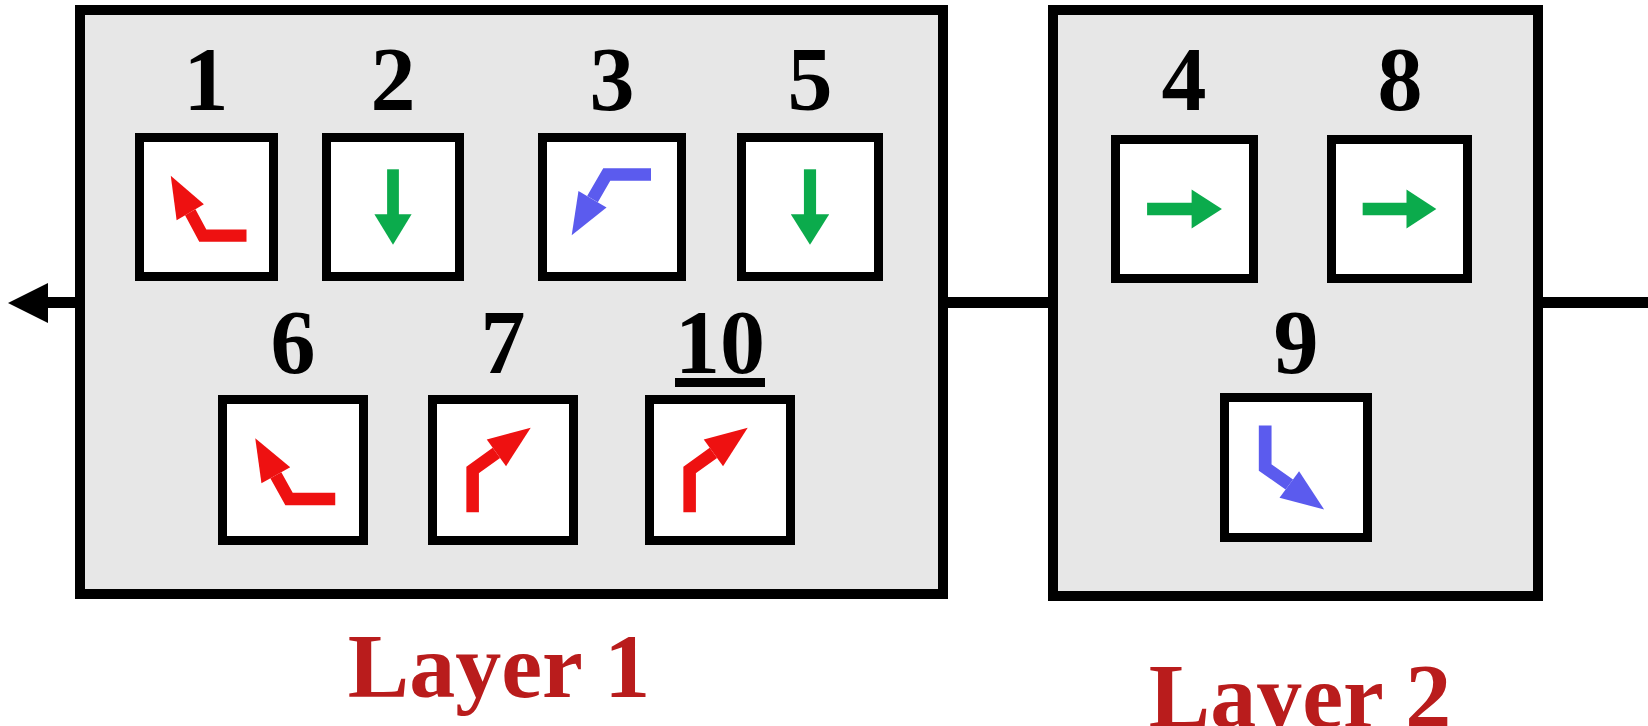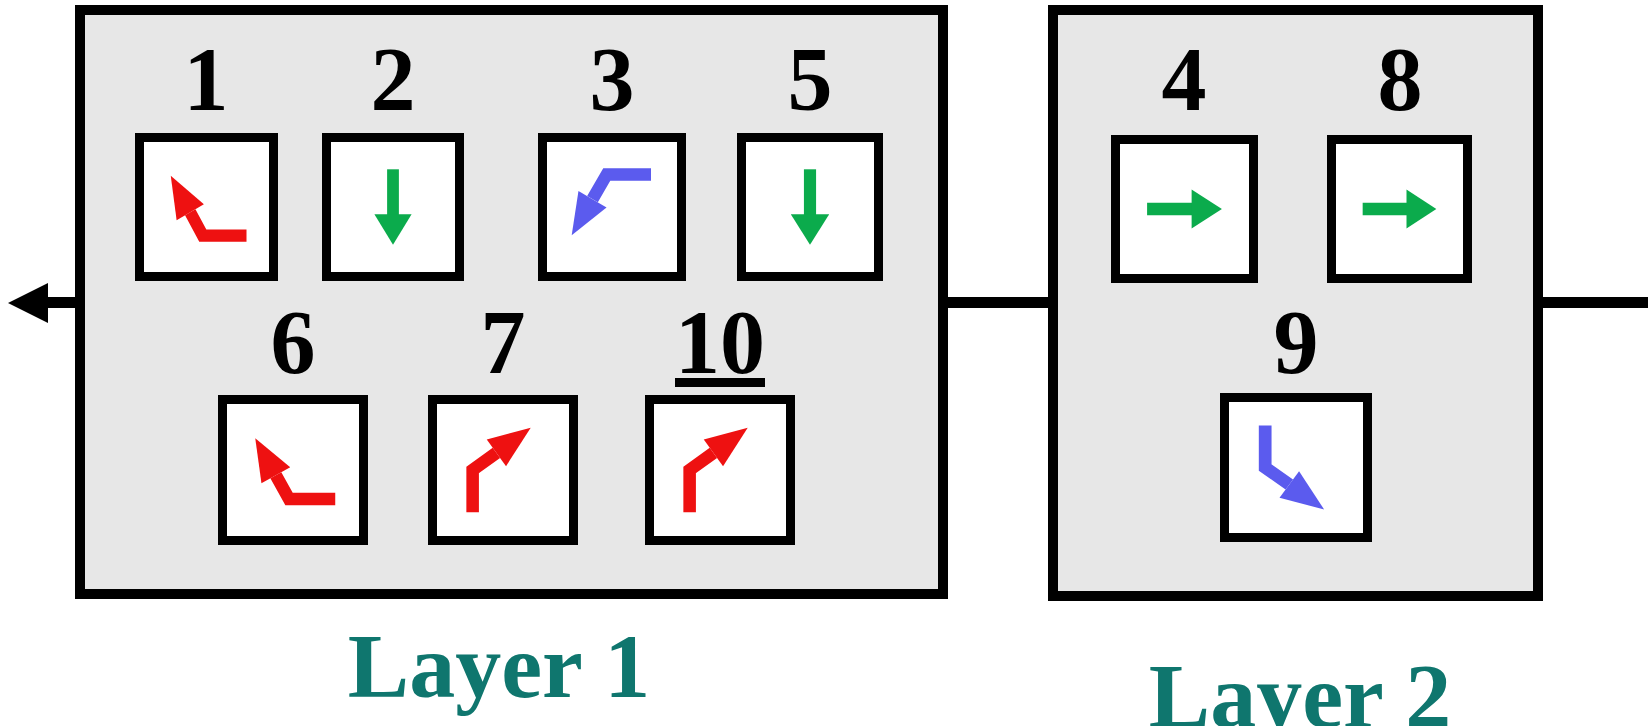--- a/index.html
+++ b/index.html
@@ -50,21 +50,21 @@
     line-height:1;
     color:#000;
     white-space:nowrap;
   }
   .layer-label{
     position:absolute;
     transform:translate(-50%,-50%);
     font-weight:700;
     font-size:92px;
     line-height:1;
-    color:#0f766e;
+    color:#b91c1c;
     white-space:nowrap;
   }
 </style>
 </head>
 <body>
 
 <div class="canvas">
 
   <div class="hline" style="left:36px;  top:297px; width:50px;"></div>
   <div class="hline" style="left:940px; top:297px; width:115px;"></div>

